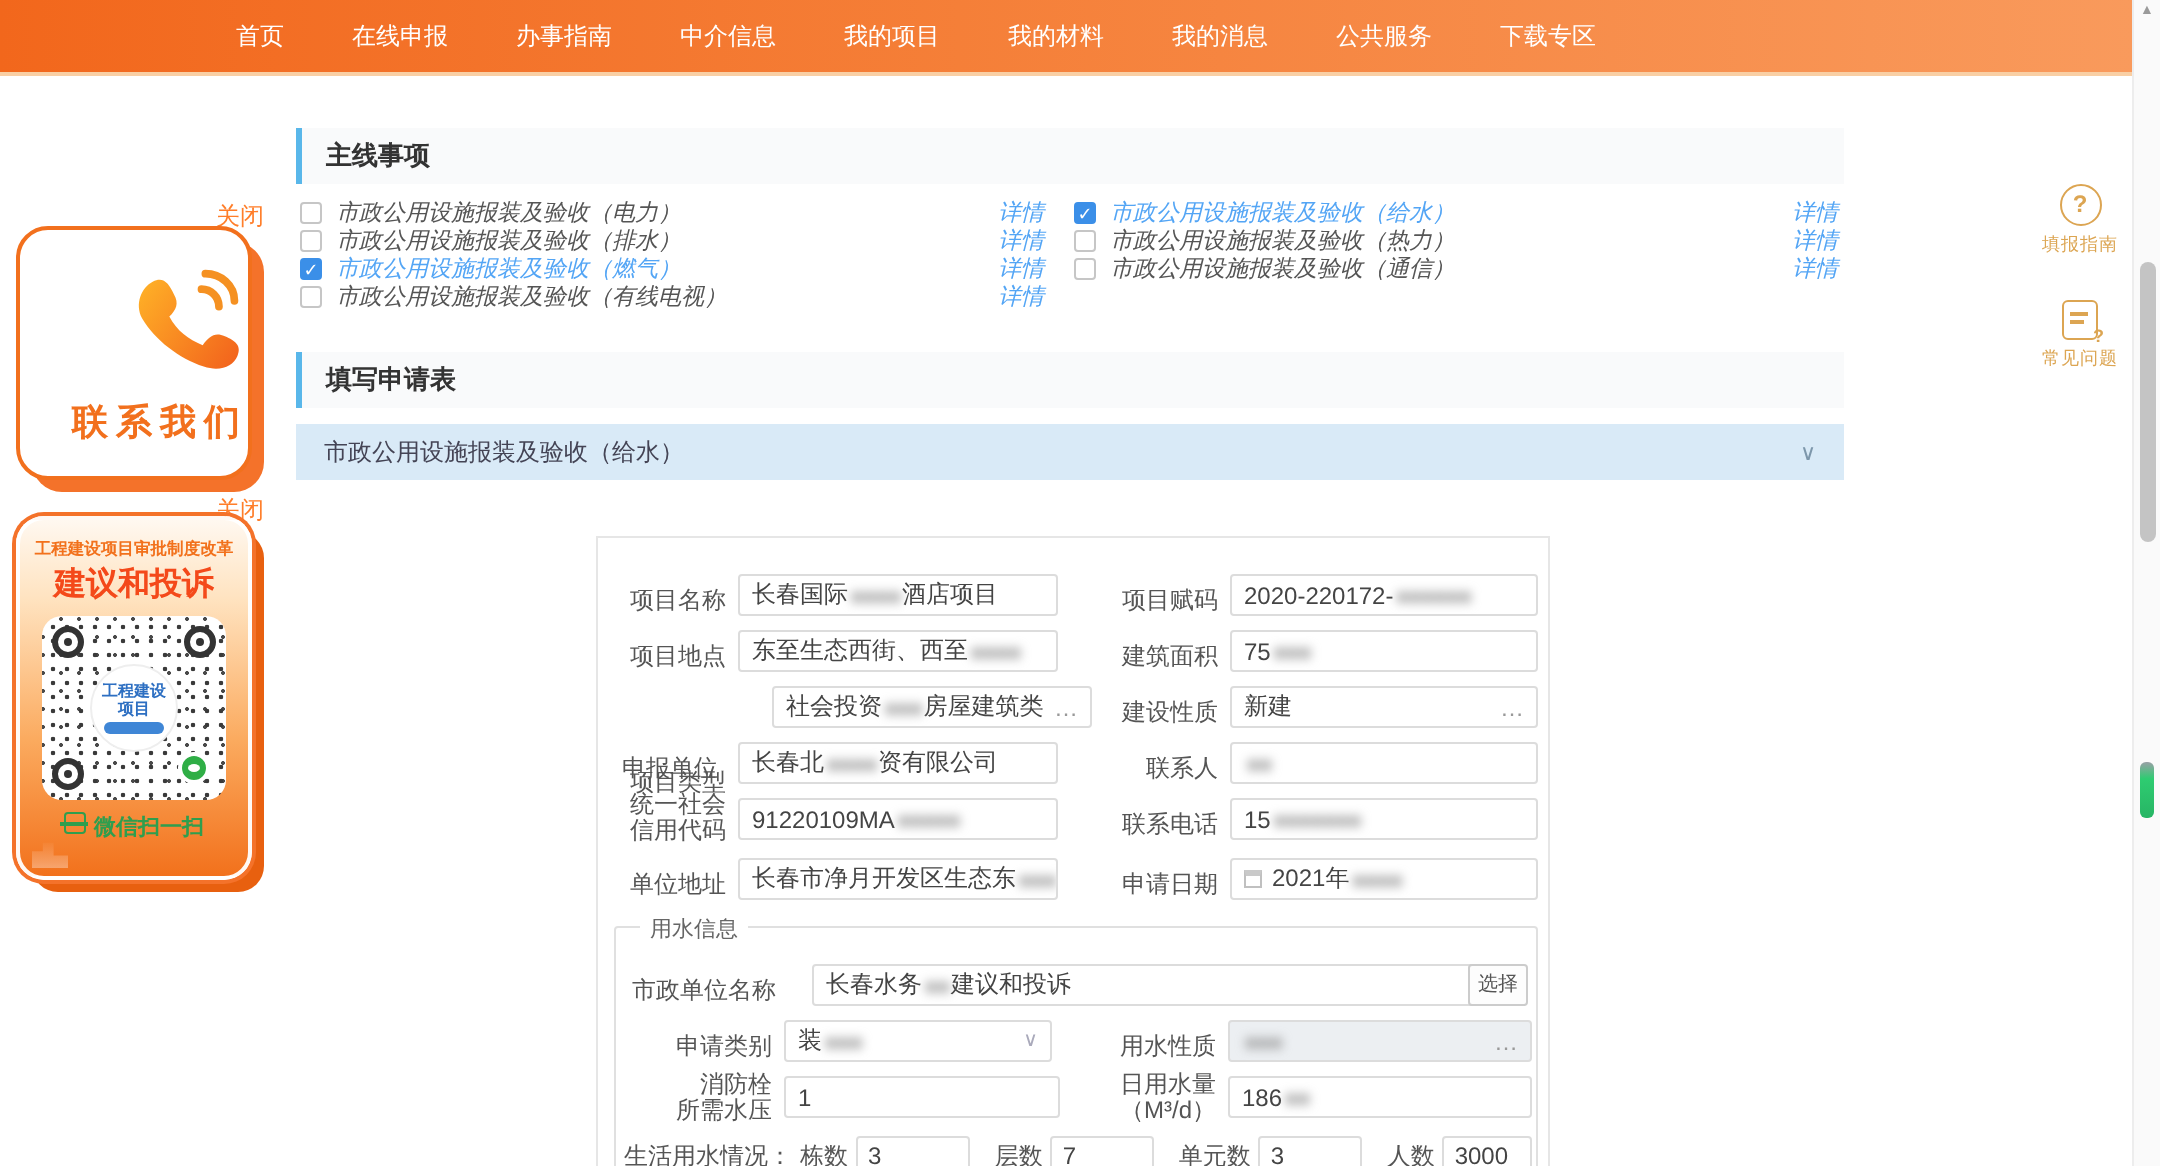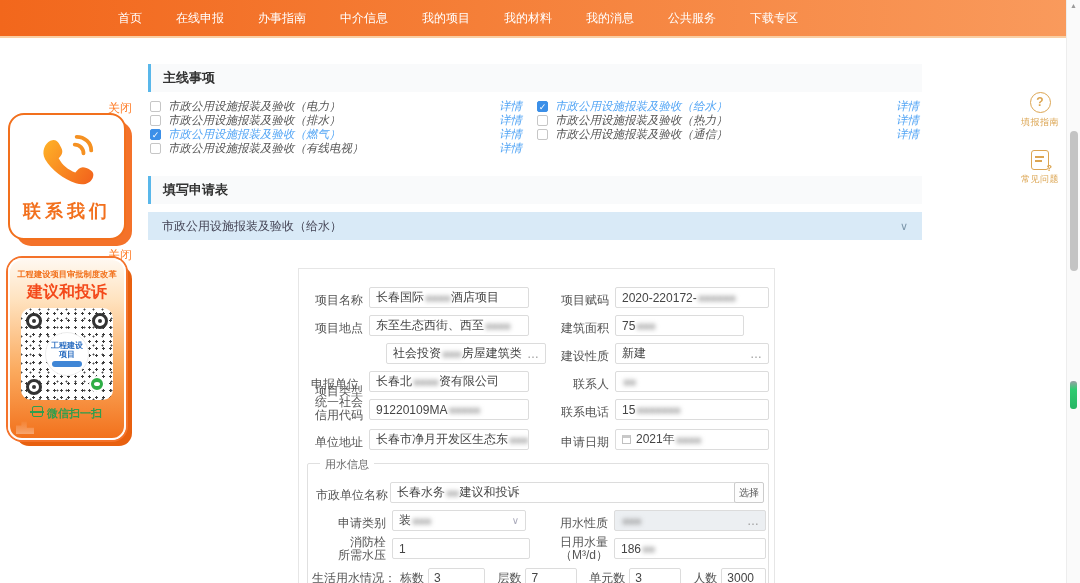--- a/index.html
+++ b/index.html
@@ -21,21 +21,21 @@
   .scroll-marker { position:absolute; left:3px; top:381px; width:7px; height:28px; border-radius:3px;
                    background:linear-gradient(180deg,#9aa0a6 0%,#2ecc71 30%,#27b564 100%); }
 
   
   .close-link { position:absolute; font-size:12px; color:#ff7e2a; cursor:pointer; }
   .close1 { left:108px; top:100px; }
   .close2 { left:108px; top:247px; }
 
   .contact-card { position:absolute; left:8px; top:113px; width:118px; height:127px;
                   background:#fff; border:2px solid #f2701d; border-radius:16px;
-                  box-shadow:7px 7px 0 -1px #f4722a; display:flex; flex-direction:column; align-items:center; justify-content:center;font-family:Liberation Serif, serif; }
+                  box-shadow:7px 7px 0 -1px #f4722a; display:flex; flex-direction:column; align-items:flex-end; justify-content:center;font-family:Liberation Serif, serif; }
   .phone-wrap { width:62px; height:62px; margin-bottom:6px; }
   .contact-label { color:#f2701d; font-size:18px; font-weight:bold; letter-spacing:4px; }
 
   .qr-card { position:absolute; left:8px; top:258px; width:118px; height:182px; border-radius:14px;
              background:linear-gradient(180deg,#fff8f0 0%,#ffe3c0 22%,#fbaa5e 62%,#f2711c 100%);
              border:2px solid rgba(255,255,255,.95);
              box-shadow:0 0 0 2px #f4722a, 7px 7px 0 -1px #e8600f;
              display:flex; flex-direction:column; align-items:center; padding-top:8px; overflow:hidden; }
   .qr-line1 { font-size:9px; font-weight:bold; color:#f2711c; white-space:nowrap; transform:scale(.92); }
   .qr-line2 { font-size:16px; font-weight:bold; color:#f4491a; margin-top:1px; }
@@ -253,21 +253,21 @@
       <span>2020-220172-</span>
         <span class="mask">●●●●●●</span>
     </div>
 
     <div class="f-label" style="left:8px;top:51px;width:56px;">项目地点</div>
     <div class="f-input" style="left:70px;top:46px;width:160px;">
       <span>东至生态西街、西至</span>
         <span class="mask">●●●●</span>
     </div>
     <div class="f-label" style="left:252px;top:51px;width:58px;">建筑面积</div>
-    <div class="f-input" style="left:316px;top:46px;width:129px;">
+    <div class="f-input" style="left:316px;top:46px;width:154px;">
       <span>75</span>
         <span class="mask">●●●</span>
     </div>
 
     <div class="f-label" style="left:8px;top:79px;width:56px;margin-top:35px;">项目类型</div>
     <div class="f-input" style="left:70px;top:74px;width:160px;margin-left:17px;">
       <span>社会投资</span>
         <span class="mask">●●●</span>
         <span>房屋建筑类</span>
       <span class="ell">…</span>
@@ -311,21 +311,21 @@
     <div class="f-input" style="left:316px;top:160px;width:154px;">
       <span class="cal-icon"></span>
       <span>2021年</span>
         <span class="mask">●●●●</span>
     </div>
 
     <div class="water-set">
       <div class="water-legend">用水信息</div>
 
       <div class="f-label" style="left:0px;top:23px;width:80px;">市政单位名称</div>
-      <div class="f-input" style="left:82px;top:18px;width:346px;">
+      <div class="f-input" style="left:98px;top:18px;width:346px;">
         <span>长春水务</span>
           <span class="mask">●●</span>
           <span>建议和投诉</span>
       </div>
       <div class="choose-btn">选择</div>
 
       <div class="f-label" style="left:22px;top:51px;width:56px;">申请类别</div>
       <div class="f-input" style="left:84px;top:46px;width:134px;">
         <span>装</span>
           <span class="mask">●●●</span>

